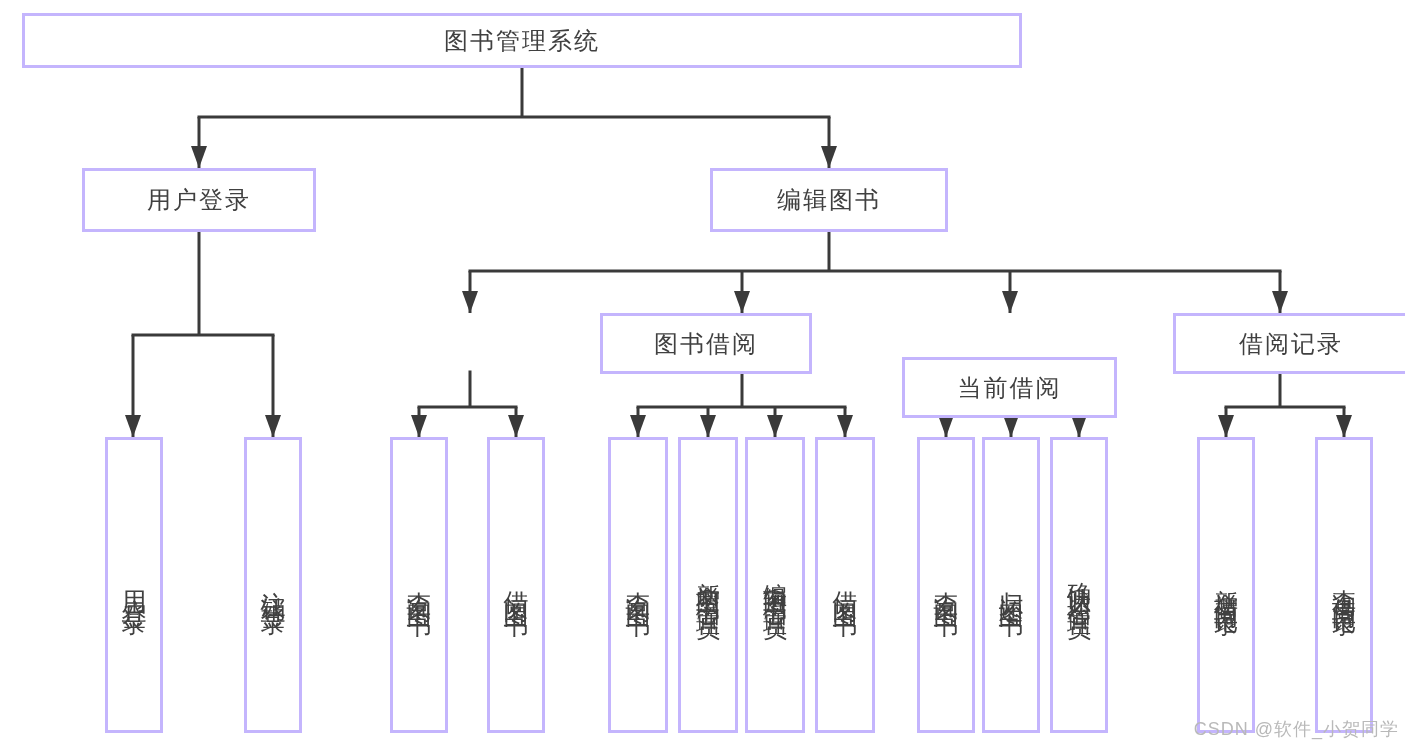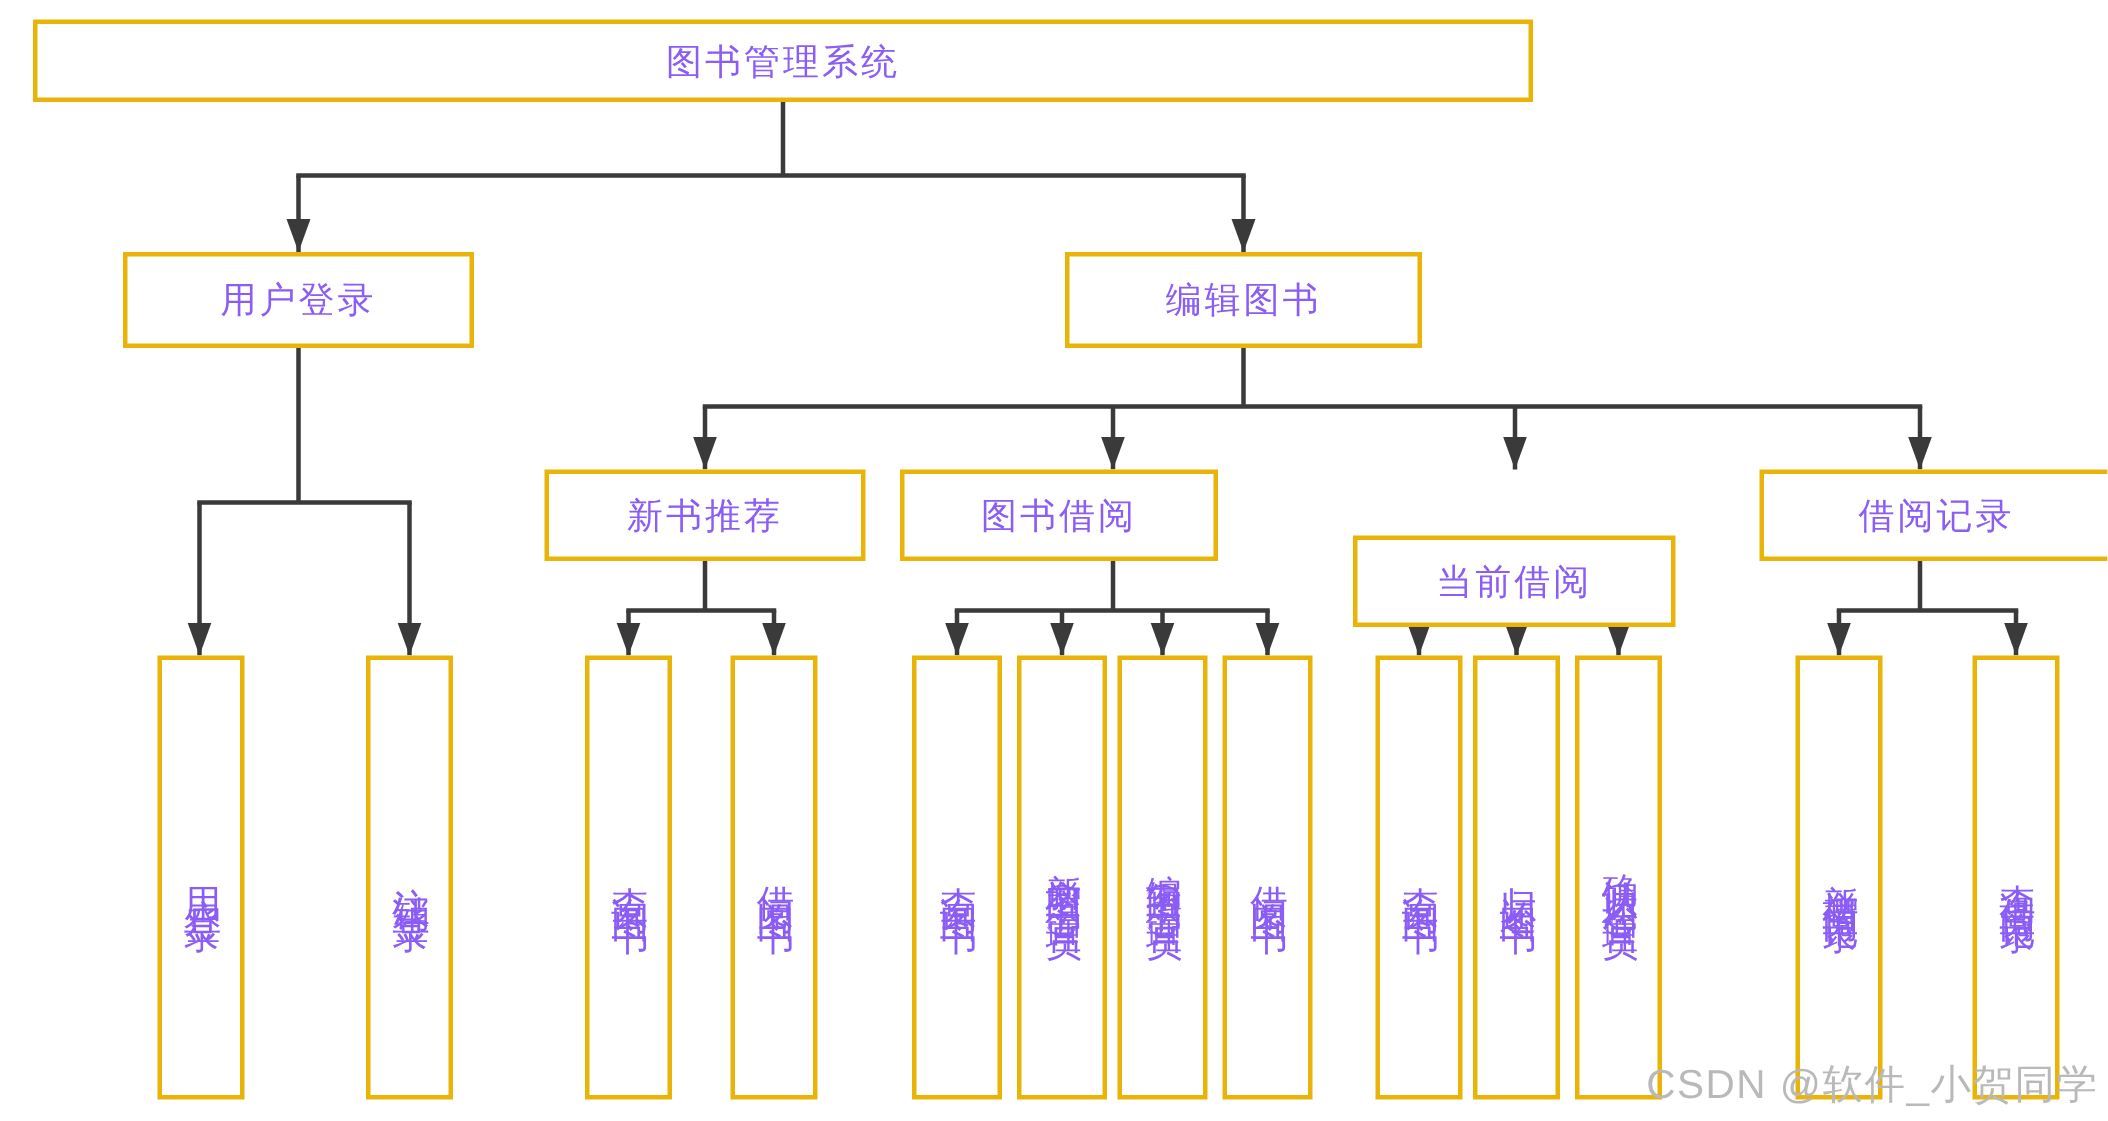--- a/index.html
+++ b/index.html
@@ -18,26 +18,26 @@
   #connectors {
     position: absolute;
     left: 0; top: 0;
     width: 1405px;
     height: 747px;
     z-index: 1;
   }
   .box {
     position: absolute;
     box-sizing: border-box;
-    border: 3px solid #eab308;
+    border: 3px solid #c4b5fd;
     background: #ffffff;
     display: flex;
     align-items: center;
     justify-content: center;
-    color: #8b5cf6;
+    color: #404040;
     z-index: 2;
   }
   .hlabel {
     font-size: 24px;
     letter-spacing: 2px;
     white-space: nowrap;
   }
   .vlabel {
     writing-mode: vertical-rl;
     text-orientation: mixed;
@@ -51,21 +51,21 @@
     text-orientation: mixed;
     font-size: 24px;
     letter-spacing: 5px;
     line-height: 1;
     white-space: nowrap;
   }
   #watermark {
     position: absolute;
     right: 6px;
     bottom: 6px;
-    font-size: 27px;
+    font-size: 18px;
     color: #b9b9b9;
     letter-spacing: 1px;
     z-index: 3;
     white-space: nowrap;
   }
 </style>
 </head>
 <body>
 
 <div id="stage">
@@ -116,23 +116,20 @@
     <span class="hlabel">图书管理系统</span>
   </div>
 
   <div class="box" style="left:82px; top:168px; width:234px; height:64px;">
     <span class="hlabel">用户登录</span>
   </div>
   <div class="box" style="left:710px; top:168px; width:238px; height:64px;">
     <span class="hlabel">编辑图书</span>
   </div>
 
-  <div class="box" style="left:363px; top:313px; width:214px; height:61px;">
-    <span class="hlabel">新书推荐</span>
-  </div>
   <div class="box" style="left:600px; top:313px; width:212px; height:61px;">
     <span class="hlabel">图书借阅</span>
   </div>
   <div class="box" style="left:902px; top:313px; width:215px; height:61px;margin-top:44px;">
     <span class="hlabel">当前借阅</span>
   </div>
   <div class="box" style="left:1173px; top:313px; width:236px; height:61px;">
     <span class="hlabel">借阅记录</span>
   </div>
 

